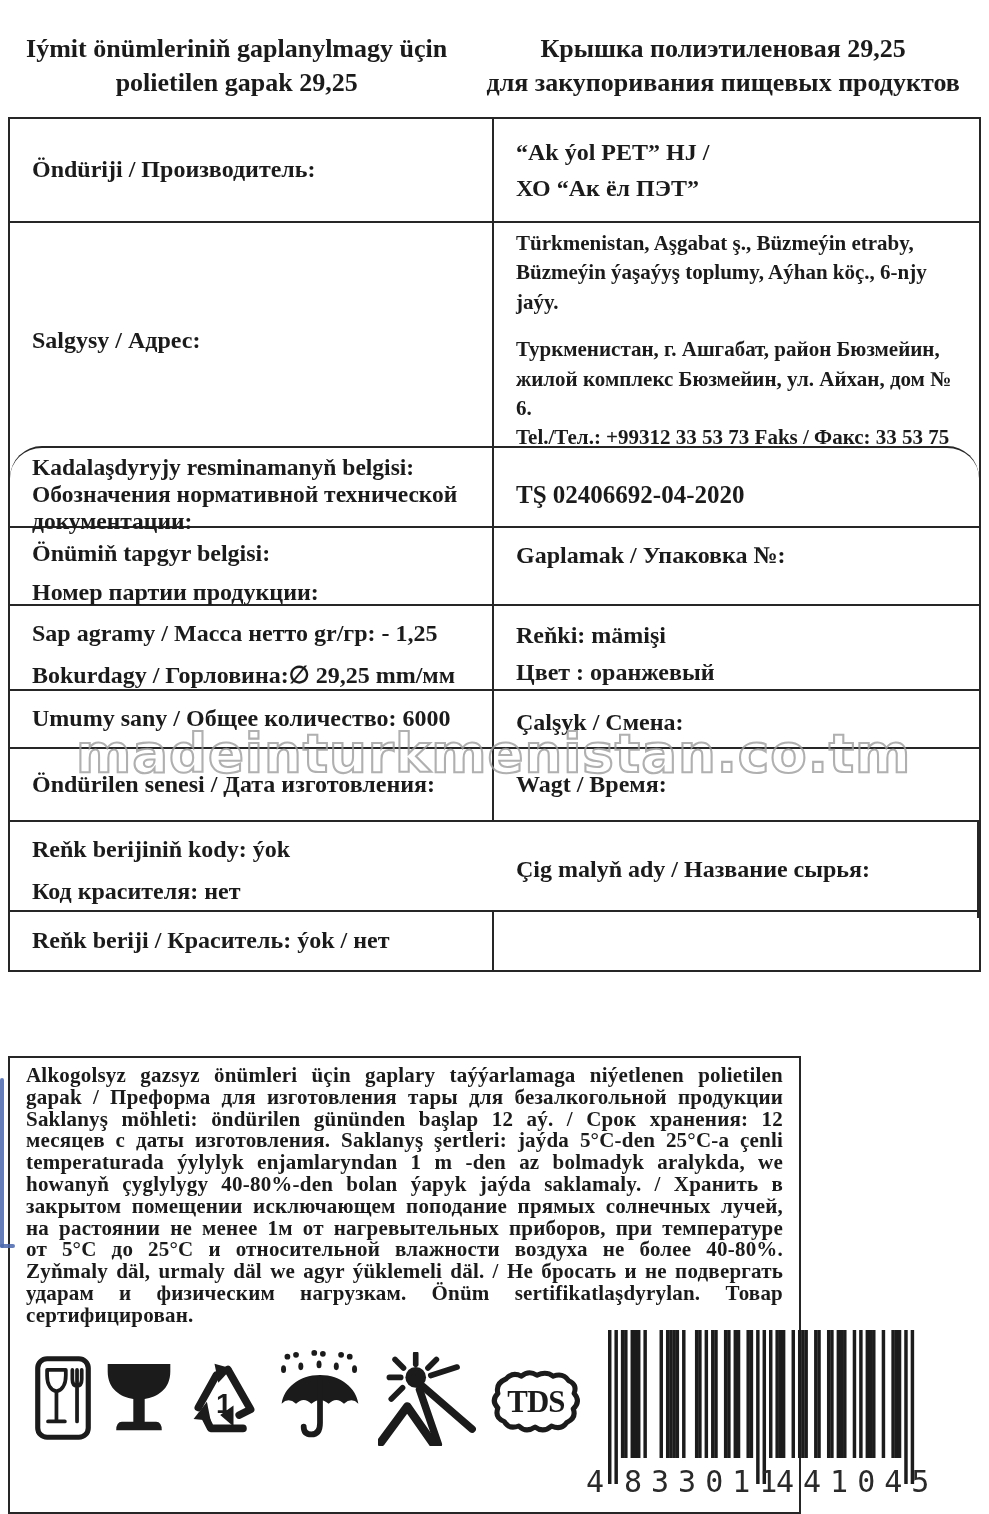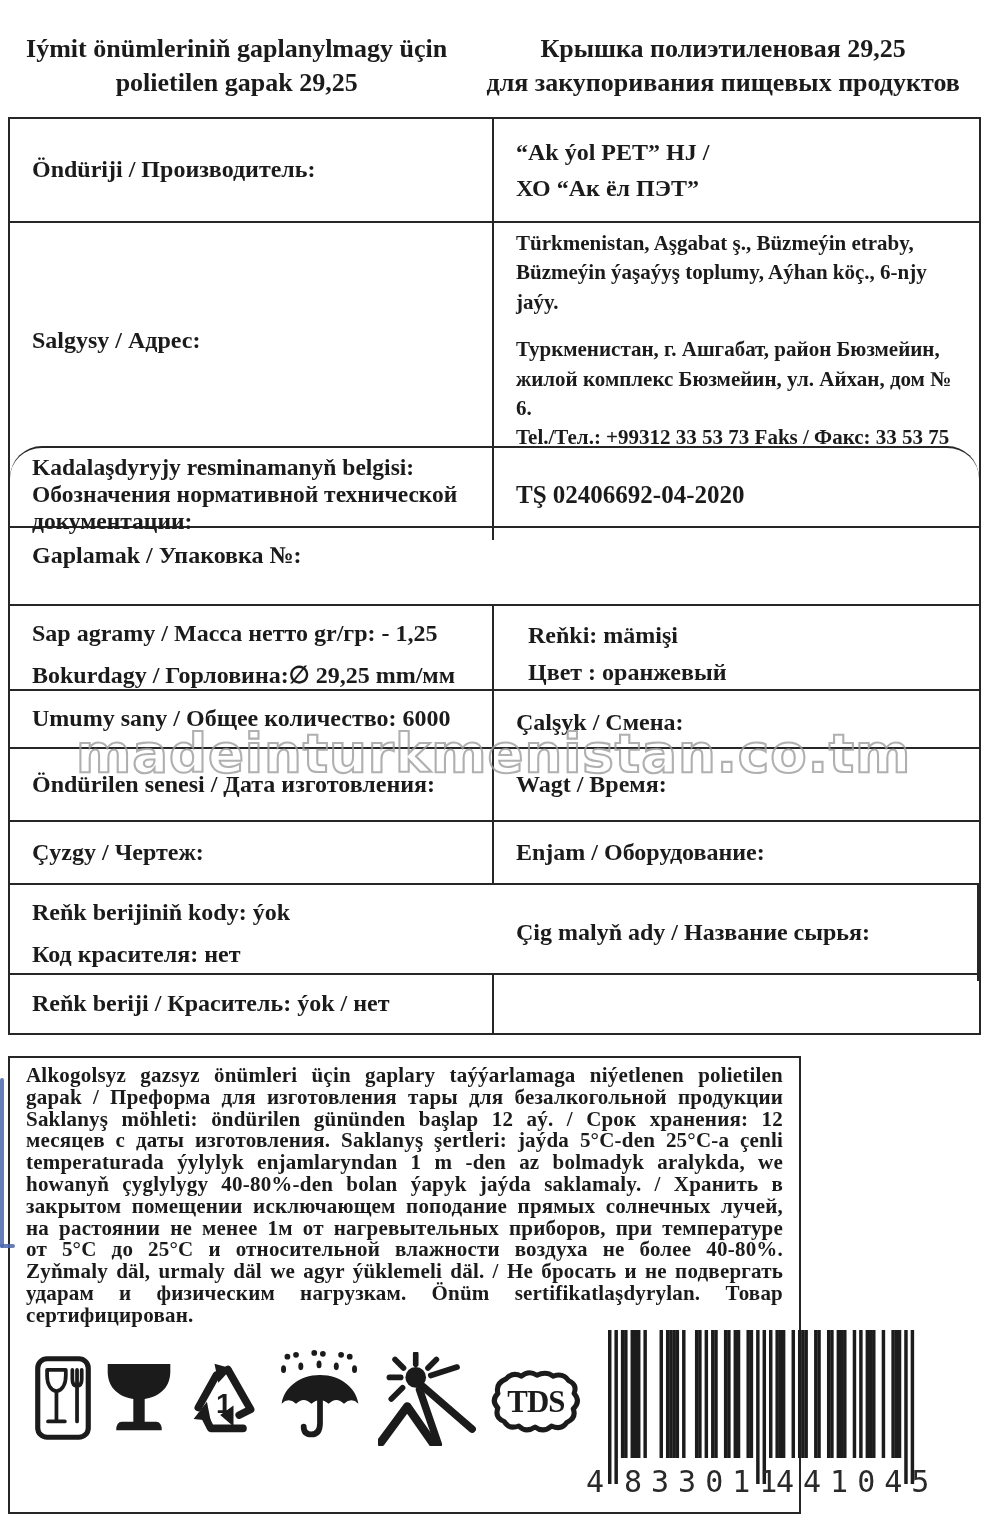--- a/index.html
+++ b/index.html
@@ -16,21 +16,21 @@
   .titles { position:absolute; top:32px; left:8px; width:973px; display:grid; grid-template-columns:47% 53%; }
   .title { text-align:center; font-size:26px; line-height:1.3; }
 
   
   .info-table { position:absolute; top:117px; left:8px; width:973px; border:2.5px solid #262626; background:transparent; }
   .trow { display:grid; grid-template-columns:484px 1fr; border-top:2.5px solid #262626; }
   .trow:first-child { border-top:none; }
   .cell { padding:6px 10px 6px 22px; display:flex; flex-direction:column; justify-content:center; font-size:24px; line-height:1.32; }
   .cell.left { border-right:2.5px solid #262626; }
   .r1 { height:102px; } .r2 { height:225px; } .r3 { height:80px;border-radius:32px; } .r4 { height:78px; }
-  .r5 { height:85px;gap:12px; } .r6 { height:58px; } .r7 { height:73px; } .r8 { height:63px; }
+  .r5 { height:85px; } .r6 { height:58px; } .r7 { height:73px; } .r8 { height:63px; }
   .r9 { height:90px; } .r10 { height:60px; }
   .addr { font-size:21px; line-height:1.4; }
   .addr-tm { margin-bottom:18px; }
   .tight { line-height:1.14; font-size:23.5px; }
   .loose2 { line-height:1.62; }
   .vc-2 { line-height:1.75; }
   .val-top { justify-content:flex-start; padding-top:12px; }
 
   
   .footer-box { position:absolute; top:1032px; left:8px; width:793px; height:458px; border:2.5px solid #262626;margin-top:24px; }
@@ -91,39 +91,37 @@
 Tel./Тел.: +99312 33 53 73 Faks / Факс: 33 53 75</div>
       </div>
     </div>
     <div class="trow r3">
       <div class="cell left preline tight">Kadalaşdyryjy resminamanyň belgisi:
 Обозначения нормативной технической
 документации:</div>
       <div class="cell preline" style="font-size:25px">TŞ 02406692-04-2020</div>
     </div>
     <div class="trow r4">
+      <div class="cell left preline loose2">Önümiň tapgyr belgisi:
+Номер партии продукции:</div>
       <div class="cell preline val-top">Gaplamak / Упаковка №:</div>
     </div>
     <div class="trow r5">
       <div class="cell left preline vc-2">Sap agramy / Масса нетто  gr/гр: - 1,25
 Bokurdagy / Горловина:∅ 29,25 mm/мм</div>
       <div class="cell preline" style="line-height:1.55">Reňki: mämişi
 Цвет : оранжевый</div>
     </div>
     <div class="trow r6">
       <div class="cell left preline">Umumy sany / Общее количество: 6000</div>
       <div class="cell preline val-top" style="padding-top:16px">Çalşyk / Смена:</div>
     </div>
     <div class="trow r7">
       <div class="cell left preline">Öndürilen senesi / Дата изготовления:</div>
       <div class="cell preline">Wagt / Время:</div>
-    </div>
-    <div class="trow r8">
-      <div class="cell left preline">Çyzgy / Чертеж:</div>
-      <div class="cell preline">Enjam / Оборудование:</div>
     </div>
     <div class="trow r9">
       <div class="cell preline vc-2">Reňk berijiniň kody: ýok
 Код красителя: нет</div>
       <div class="cell left preline">Çig malyň ady / Название сырья:</div>
     </div>
     <div class="trow r10">
       <div class="cell left preline">Reňk beriji / Краситель: ýok / нет</div>
       <div class="cell preline"></div>
     </div>

